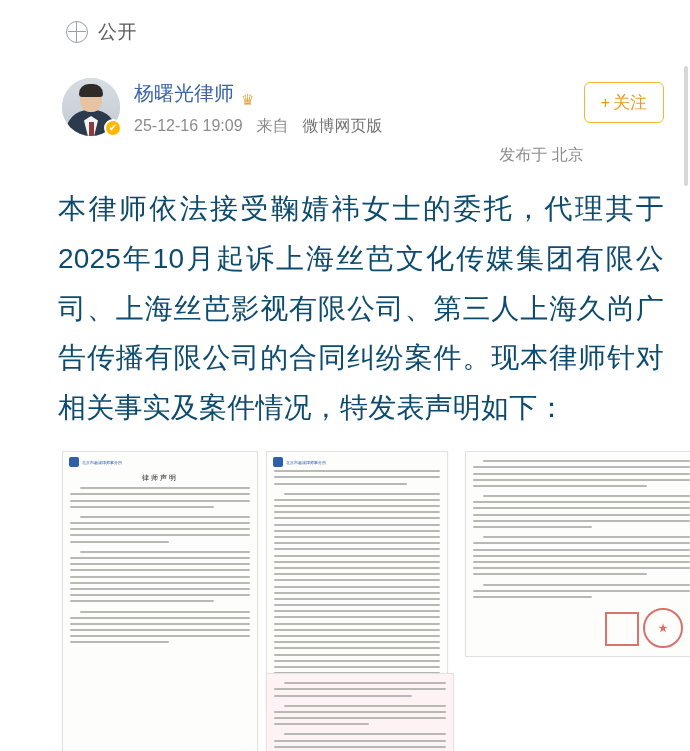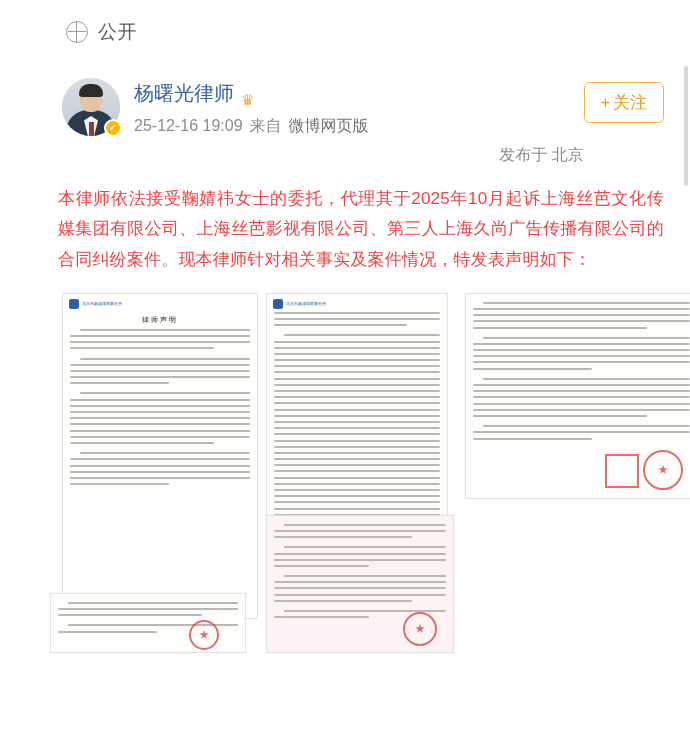--- a/index.html
+++ b/index.html
@@ -146,21 +146,21 @@
     font-size: 15px;
     color: #e8a33d;
     line-height: 1;
   }
   .meta-line {
     margin-top: 9px;
     font-size: 16px;
     color: #8c8c8c;
     display: flex;
     align-items: baseline;
-    gap: 7px;
+    gap: 14px;
     flex-wrap: wrap;
   }
   .meta-source { color: #8c8c8c; }
   .meta-source-name { color: #737373; }
   .meta-location {
     margin-top: 8px;
     font-size: 16px;
     color: #8c8c8c;
     text-align: right;
   }
@@ -178,23 +178,23 @@
     align-items: center;
     gap: 3px;
     cursor: pointer;
     white-space: nowrap;
   }
   .follow-plus { font-size: 16px; line-height: 1; }
 
   
   .post-text {
     padding: 18px 26px 4px 30px;
-    font-size: 17px;
+    font-size: 28px;
     line-height: 1.78;
-    color: #ef4444;
+    color: #0c4a6e;
     letter-spacing: 0.2px;
     text-align: justify;
   }
 
   
   .images {
     position: relative;
     margin: 14px 22px 0 22px;
     height: 360px;
   }

